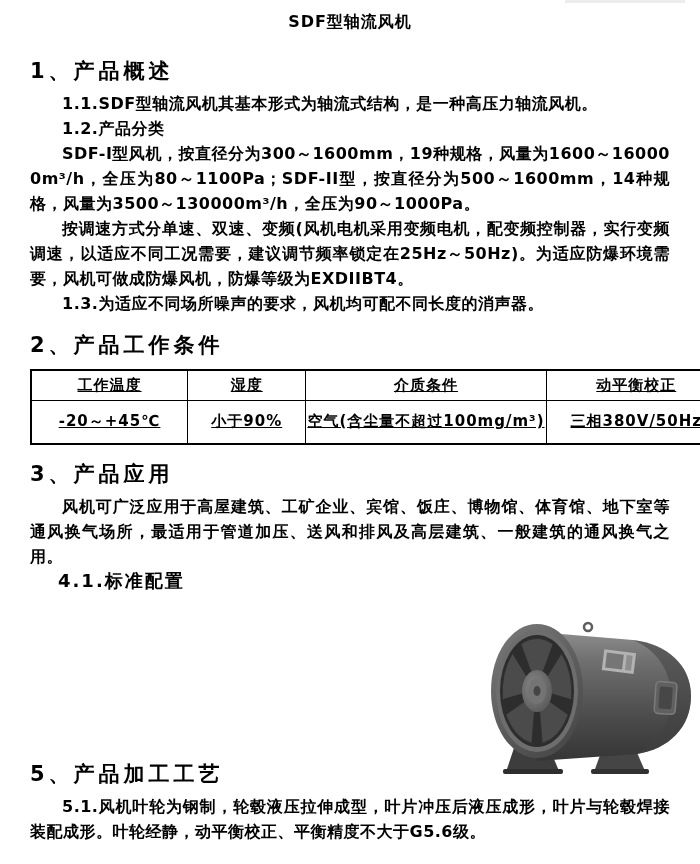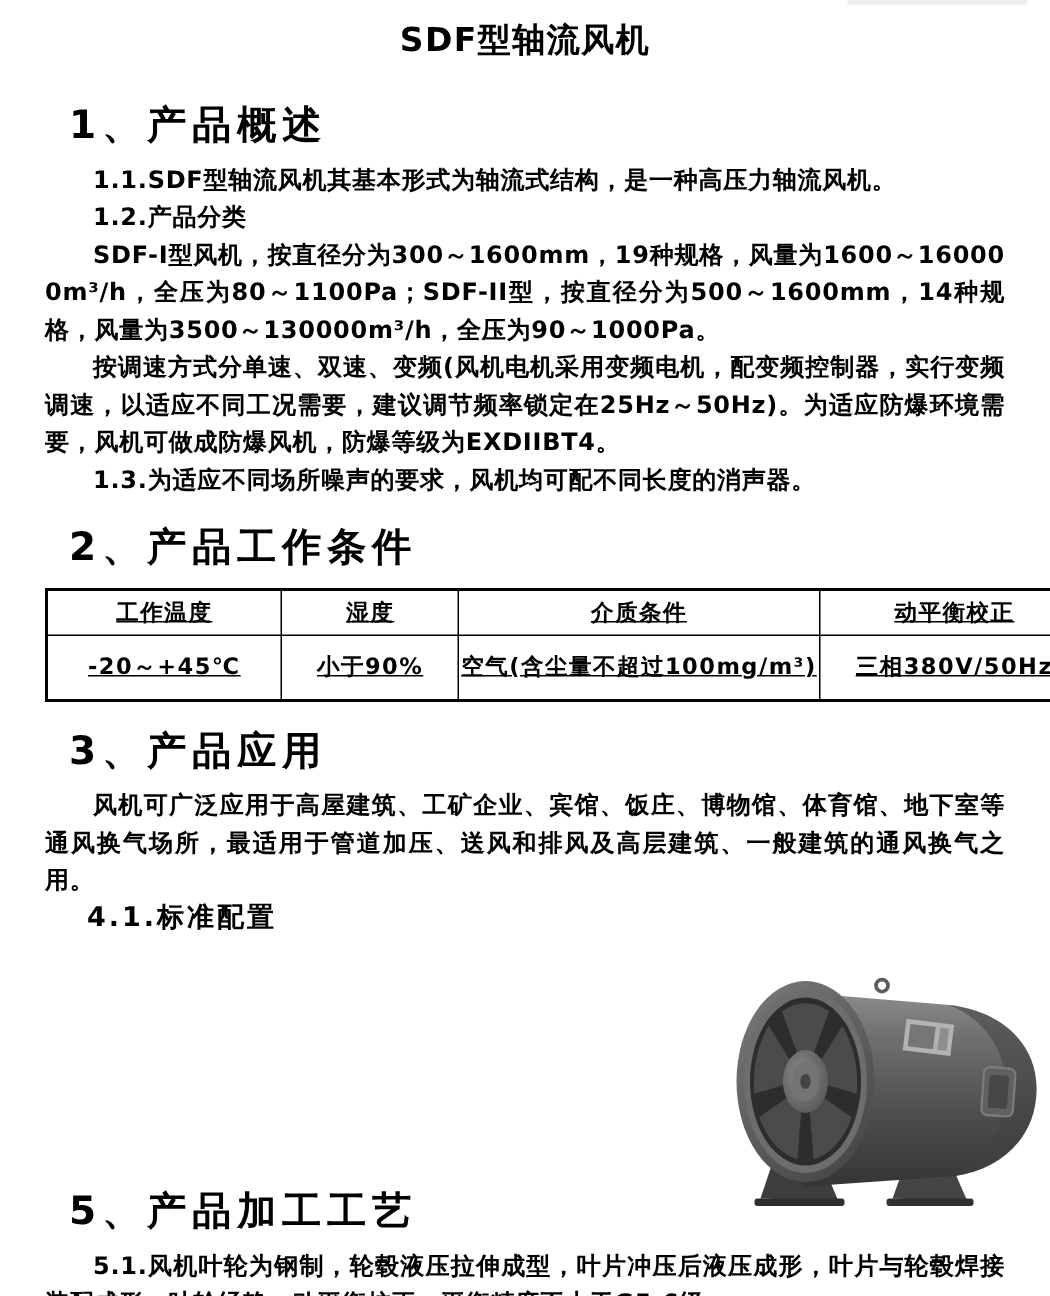--- a/index.html
+++ b/index.html
@@ -11,31 +11,30 @@
     position: relative;
     overflow: hidden;
   }
   .page { padding: 10px 30px 0 30px; position: relative; }
   .top-strip {
     position: absolute; left: 565px; top: 0; width: 120px; height: 3px;
     background: #ededed;
   }
   h1.doc-title {
     text-align: center;
-    font-size: 22px;
+    font-size: 16px;
     letter-spacing: 1px;
     margin-top: 2px;
     margin-bottom: 24px;
   }
   h2.sec-heading {
-    font-size: 26px;
+    font-size: 21px;
     letter-spacing: 4px;
     margin-top: 15px;
     margin-bottom: 6px;
-    margin-left: 16px;
   }
   p.body-text {
     font-size: 16px;
     line-height: 25px;
     letter-spacing: 0.5px;
     text-align: justify;
     word-break: break-all;
   }
   p.indent { text-indent: 2em; }
   

